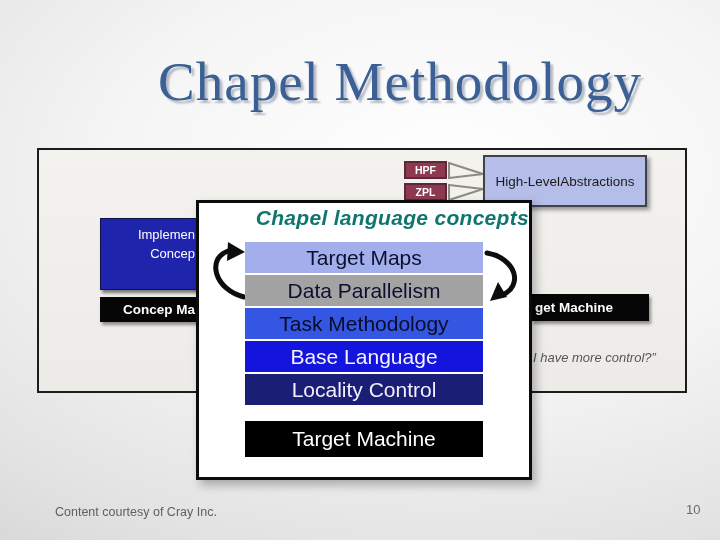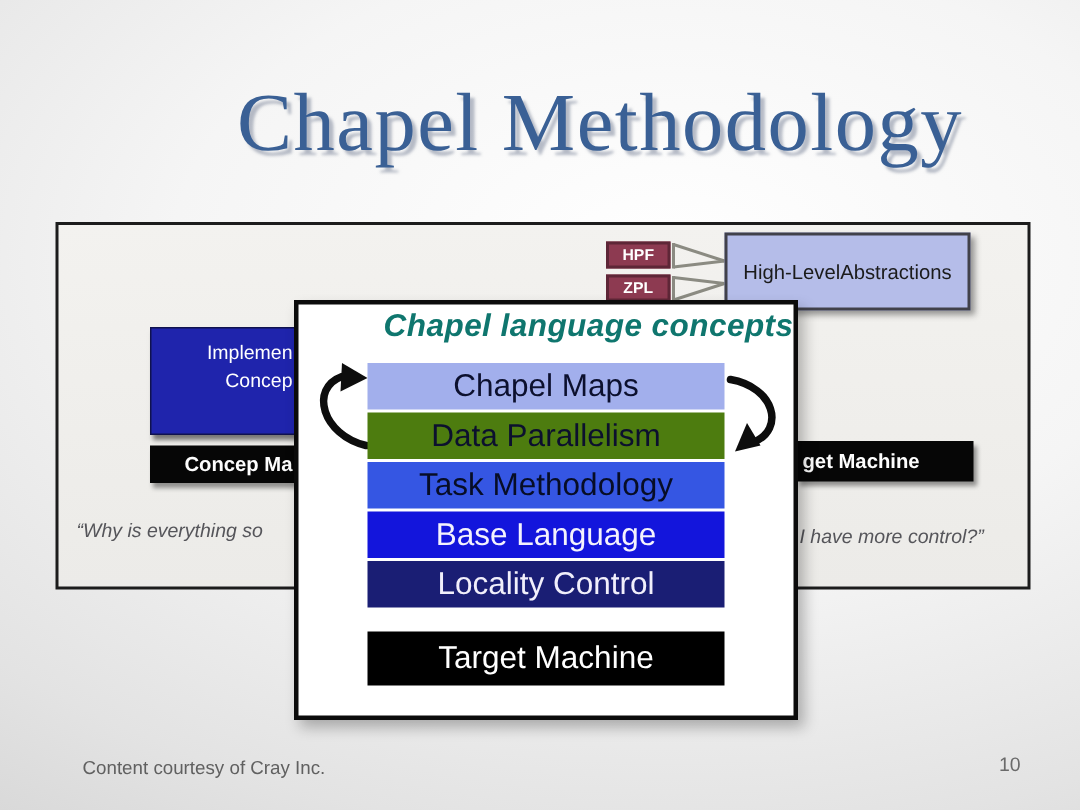--- a/index.html
+++ b/index.html
@@ -63,33 +63,33 @@
     position:absolute;left:0;top:3px;width:100%;text-align:right;
     font-size:21px;font-weight:bold;font-style:italic;color:#0f766e;
     letter-spacing:.3px;
   }
   .layers{position:absolute;left:46px;top:39px;width:238px;}
   .layer{
     height:31px;margin-bottom:2px;display:flex;align-items:center;justify-content:center;
     font-size:21px;
   }
   .layer-0{background:#A2AFEC;color:#0C102E;}
-  .layer-1{background:#4d7c0f;color:#0C102E;}
+  .layer-1{background:#a3a3a3;color:#0C102E;}
   .layer-2{background:#3556E3;color:#070D26;}
   .layer-3{background:#1315DC;color:#F4F2FD;}
   .layer-4{background:#1A1E74;color:#F1EFFB;}
   .layer-target{
     position:absolute;left:46px;top:218px;width:238px;height:36px;
     background:#000;color:#fff;font-size:21px;
     display:flex;align-items:center;justify-content:center;
   }
   .arrows-svg{position:absolute;left:0;top:0;width:330px;height:274px;}
   
   .footer-credit{position:absolute;left:55px;top:505px;font-size:12.5px;color:#606060;}
-  .page-number{position:absolute;left:666px;top:502px;font-size:13px;color:#6a6a6a;}
+  .page-number{position:absolute;left:686px;top:502px;font-size:13px;color:#6a6a6a;}
 </style>
 </head>
 <body>
 
 <div class="slide">
 
   <div class="page-title">Chapel Methodology</div>
 
   <div class="outer-panel">
 
@@ -122,42 +122,41 @@
     </div>
 
     <div class="mini-box tm-left">
       <span>Concep Ma</span>
     </div>
 
     <div class="mini-box tm-right">
       <span>get Machine</span>
     </div>
 
-    <div class="quote quote-l1">“Why is everything so</div>
     <div class="quote quote-r">I have more control?”</div>
   </div>
 
   <div class="concepts-panel">
 
     <div class="concepts-title">Chapel language concepts</div>
 
     <svg class="arrows-svg" viewBox="0 0 330 274" xmlns="http://www.w3.org/2000/svg">
       <g>
         <path d="M 45 94 C 16 87 7 56 29 48" fill="none" stroke="#0d0d0d" stroke-width="5" stroke-linecap="round"></path>
         <polygon points="29,39 46,49 28,58" fill="#0d0d0d"></polygon>
       </g>
       <g>
         <path d="M 288 50 C 317 55 325 83 303 92" fill="none" stroke="#0d0d0d" stroke-width="5" stroke-linecap="round"></path>
         <polygon points="291,98 308,94 299,79" fill="#0d0d0d"></polygon>
       </g>
     </svg>
 
     <div class="layers">
       <div class="layer layer-0">
-        <span>Chapel Maps</span>
+        <span>Target Maps</span>
       </div>
       <div class="layer layer-1">
         <span>Data Parallelism</span>
       </div>
       <div class="layer layer-2">
         <span>Task Methodology</span>
       </div>
       <div class="layer layer-3">
         <span>Base Language</span>
       </div>

